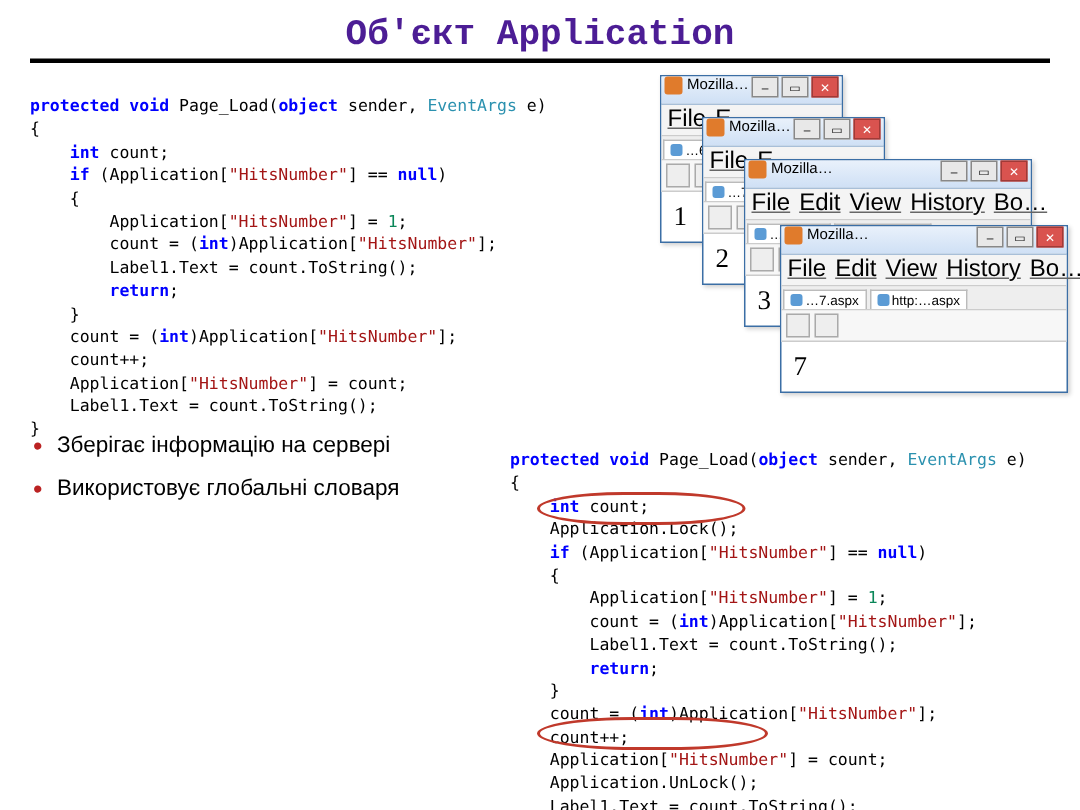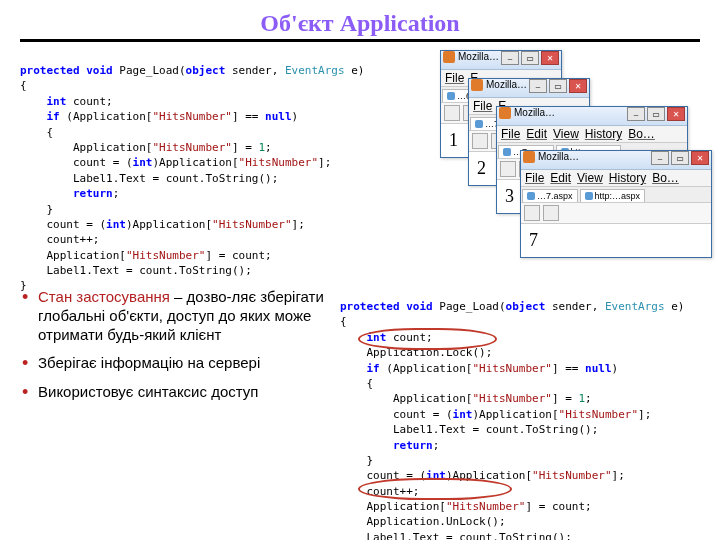--- a/index.html
+++ b/index.html
@@ -7,22 +7,22 @@
     padding: 10px 20px;
     width: 720px;
     height: 540px;
     box-sizing: border-box;
     font-family: sans-serif;
     background: #fff;
     position: relative;
   }
   .title {
     text-align: center;
-    color: #8b5cf6;
-    font-family: Liberation Serif, serif;
+    color: #4c1d95;
+    font-family: Liberation Mono, monospace;
     font-size: 24px;
     margin: 0 0 2px 0;
   }
   .hr {
     border: 0;
     border-top: 3px solid #000;
     margin: 0 0 8px 0;
   }
   .top-area {
     display: flex;
@@ -64,21 +64,21 @@
     height: 18px;
     padding: 0 2px;
   }
   .win .titlebar .ticon {
     width: 12px; height: 12px; background: #e07b2c; border-radius: 2px; margin-right: 3px;
   }
   .win .titlebar .ttext { flex: 1; color: #000; font-size: 10px; overflow: hidden; white-space: nowrap; }
   .win .wbtns { display: flex; gap: 2px; }
   .wbtn { width: 16px; height: 12px; border: 1px solid #888; background: #e8e8e8; font-size: 8px; display: flex; align-items:center; justify-content:center; }
   .wbtn.close { background: #d9534f; color: #fff; border-color: #a03a37; }
-  .menubar { display: flex; gap: 6px; padding: 1px 4px; font-size: 12px; color: #000; border-bottom: 1px solid #ccc; background: #f4f4f4; }
+  .menubar { display: flex; gap: 6px; padding: 1px 4px; font-size: 16px; color: #000; border-bottom: 1px solid #ccc; background: #f4f4f4; }
   .menubar span { text-decoration: underline; text-decoration-color: #666; }
   .tabs { display: flex; border-bottom: 1px solid #ccc; background: #eee; }
   .tab { padding: 1px 4px; border: 1px solid #bbb; border-bottom: none; margin: 2px 1px 0 1px; background: #fff; font-size: 9px; display:flex; align-items:center; gap:2px; }
   .tab .dot { width:8px; height:8px; background:#5b9bd5; border-radius:2px; }
   .toolbar { display:flex; align-items:center; gap:3px; padding:2px 3px; border-bottom:1px solid #ccc; background:#f7f7f7; }
   .toolbar .tbtn { width:14px; height:14px; border:1px solid #aaa; background:#eee; }
   .body { padding: 6px 8px; font-size: 18px; font-family: "Times New Roman", serif; min-height: 20px; }
 
   
   .bottom {
@@ -237,23 +237,22 @@
       <div class="tbtn"></div>
     </div>
     <div class="body">7</div>
       </div>
     </div>
 </div>
 
 <div class="bottom">
   <div class="bullets">
     <ul id="bul">
-        <li><span class="emph">Стан застосування</span> – дозво-ляє зберігати глобальні об'єкти, доступ до яких може отримати будь-який клієнт</li>
         <li>Зберігає інформацію на сервері</li>
-        <li>Використовує синтаксис доступ</li>
+        <li>Використовує глобальні словаря</li>
       </ul>
   </div>
   <div class="code2-wrap">
     <pre class="code-block" id="code2"><span class="kw">protected</span> <span class="kw">void</span> Page_Load(<span class="kw">object</span> sender, <span class="typ">EventArgs</span> e)
 {
     <span class="kw">int</span> count;
     Application.Lock();
     <span class="kw">if</span> (Application[<span class="str">"HitsNumber"</span>] == <span class="kw">null</span>)
     {
         Application[<span class="str">"HitsNumber"</span>] = <span class="num">1</span>;

